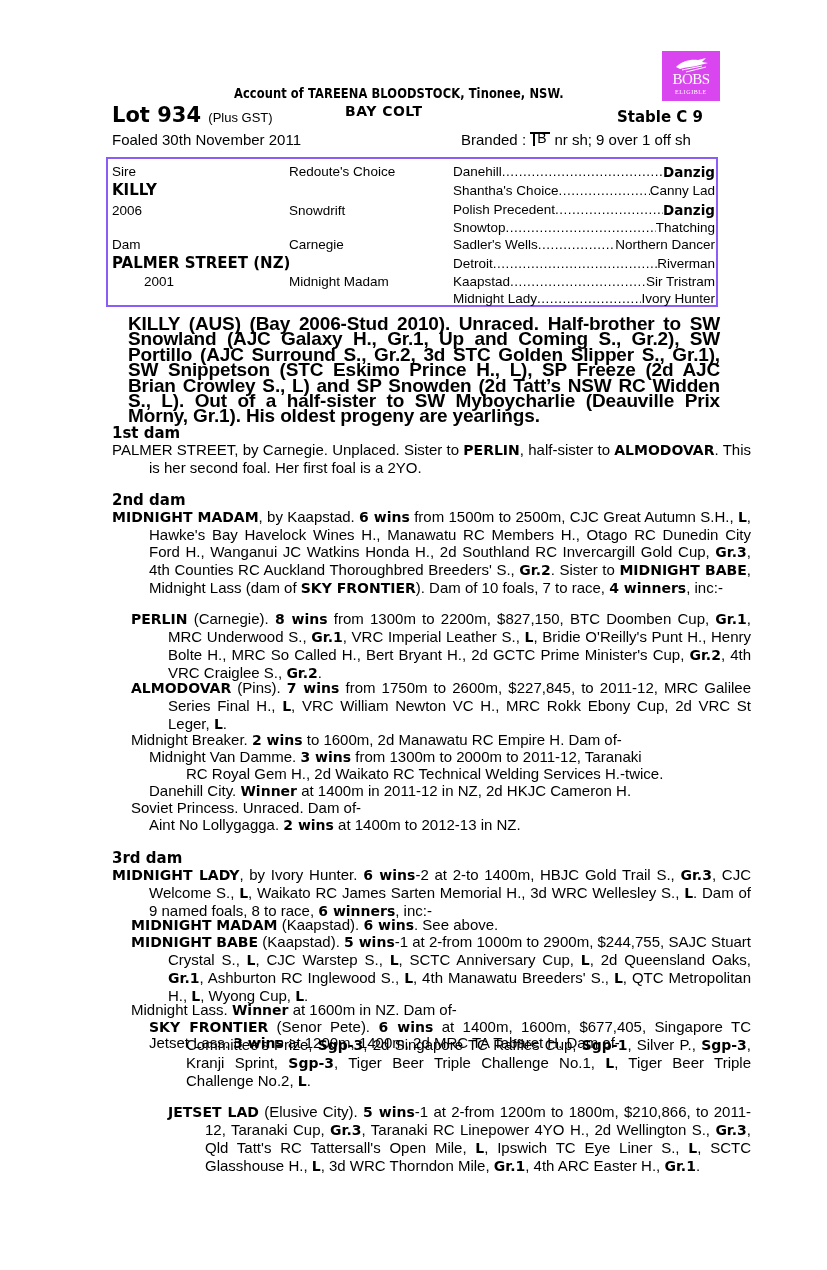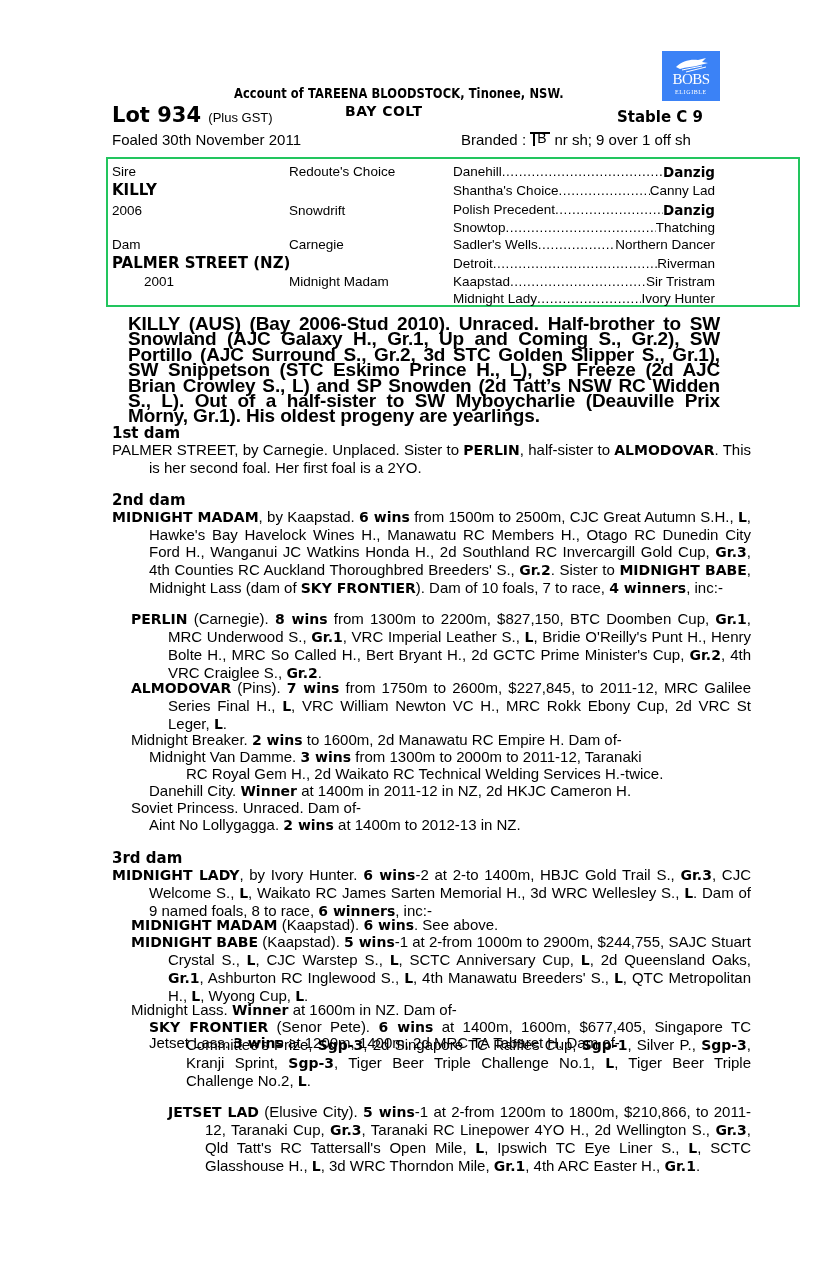--- a/index.html
+++ b/index.html
@@ -1,34 +1,34 @@
 <!DOCTYPE html>
 <html><head>
 <meta charset="utf-8">
 <style>
   html, body { margin:0; padding:0; background:#ffffff; }
   body { width:827px; height:1270px; position:relative; overflow:hidden; color:#000; font-family:"Liberation Sans", sans-serif; }
   .abs { position:absolute; }
-  .logo { left:662px; top:51px; width:58px; height:50px; background:#3b82f6; color:#fff; text-align:center; }
+  .logo { left:662px; top:51px; width:58px; height:50px; background:#d946ef; color:#fff; text-align:center; }
   .logo .horse { position:absolute; left:10px; top:4px; width:38px; height:18px; }
   .logo .bobs { position:absolute; left:0; right:0; top:20px; font-family:"Liberation Serif", serif; font-size:15px; letter-spacing:-0.5px; line-height:16px; }
   .logo .elig { position:absolute; left:0; right:0; top:37px; font-family:"Liberation Serif", serif; font-size:6px; letter-spacing:0.6px; line-height:8px; }
   .account { left:234px; top:85px; font-family:"DejaVu Sans", sans-serif; font-weight:bold; font-size:14px; transform:scaleX(0.82); transform-origin:left top; white-space:nowrap; letter-spacing:0.1px; }
   .lot { left:112px; top:103px; font-weight:bold; font-size:21px; font-family:"DejaVu Sans", sans-serif; white-space:nowrap; }
   .lot .gst { font-weight:normal; font-size:13px; font-family:"Liberation Sans", sans-serif; }
   .colt { left:345px; top:103px; font-weight:bold; font-size:14px; font-family:"DejaVu Sans", sans-serif; white-space:nowrap; letter-spacing:0.5px; }
   .stable { left:617px; top:108px; font-weight:bold; font-size:15px; font-family:"DejaVu Sans", sans-serif; white-space:nowrap; }
   .foaled { left:112px; top:131px; font-size:15px; white-space:nowrap; }
   .branded { left:461px; top:131px; font-size:15px; white-space:nowrap; }
   .brandmark { display:inline-block; position:relative; width:20px; height:14px; vertical-align:-1px; }
   .brandmark .bar { position:absolute; left:0; right:0; top:0; height:2px; background:#000; }
   .brandmark .stem { position:absolute; left:3px; top:0; width:2px; height:14px; background:#000; }
   .brandmark .b { position:absolute; left:7px; top:-1px; font-size:14px; line-height:15px; }
 
-  .ped { left:106px; top:157px; width:694px; height:150px; border:2px solid #22c55e; box-sizing:border-box; }
+  .ped { left:106px; top:157px; width:612px; height:150px; border:2px solid #8b5cf6; box-sizing:border-box; }
   .ped .cell { position:absolute; font-size:13.5px; white-space:nowrap; line-height:16px; }
   .ped .big { font-weight:bold; font-size:15px; font-family:"DejaVu Sans", sans-serif; }
   .ped .gp { position:absolute; left:345px; width:262px; font-size:13.5px; line-height:16px; display:flex; white-space:nowrap; }
   .ped .gp .n { flex:0 0 auto; }
   .ped .gp .dots { flex:1 1 auto; overflow:hidden; letter-spacing:0.5px; }
   .ped .gp .dots::before { content:"................................................................................................"; }
   .ped .gp .s { flex:0 0 auto; }
   .ped .gp .s.b { font-weight:bold; font-family:"DejaVu Sans", sans-serif; font-size:13.5px; }
 
   .sire-note { left:128px; top:316px; width:592px; font-weight:bold; font-family:Liberation Sans, sans-serif; font-size:19px; line-height:15.4px; text-align:justify; letter-spacing:-0.15px; }

